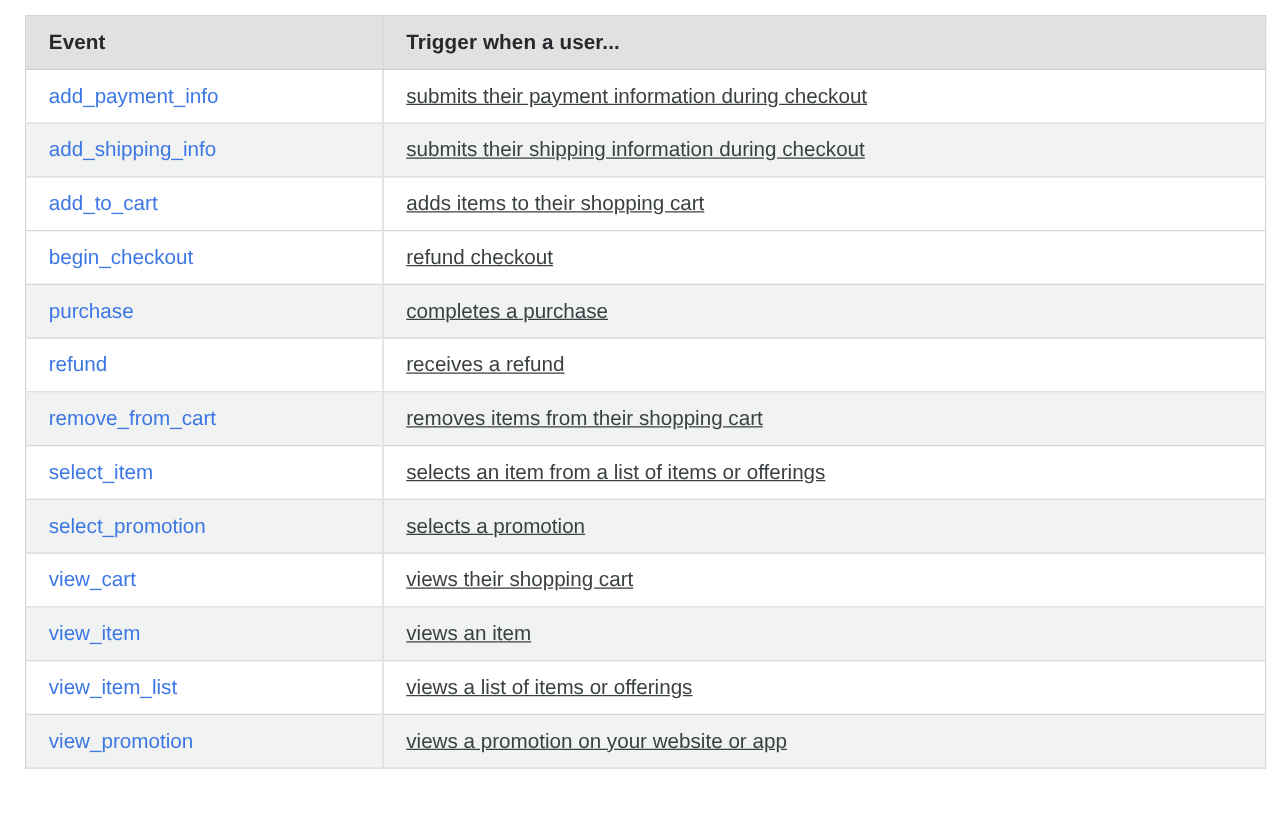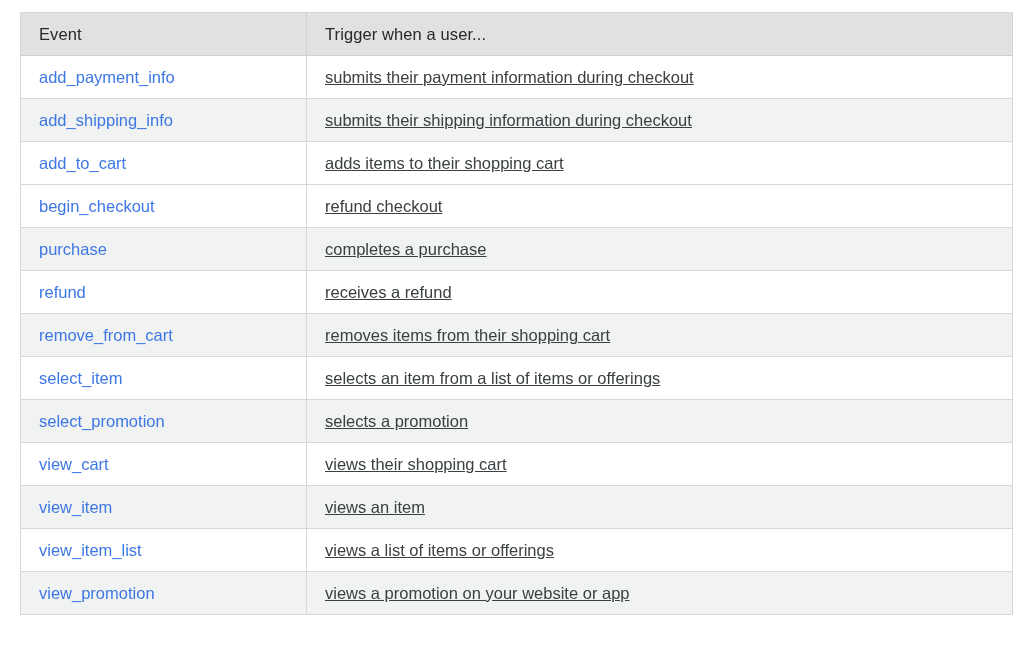--- a/index.html
+++ b/index.html
@@ -41,21 +41,21 @@
   table.events-table col.col-event   { width: 286px; }
   table.events-table col.col-trigger { width: 706px; }
 
   table.events-table thead th {
     background: #e1e1e1;
     height: 42px;
     padding: 0 0 0 18px;
     text-align: left;
     vertical-align: middle;
     font-size: 16.5px;
-    font-weight: normal;
+    font-weight: bold;
     color: #26282b;
     border-right: 1px solid #cfcfcf;
     border-bottom: 1px solid #cfcfcf;
     letter-spacing: 0.1px;
     white-space: nowrap;
     overflow: hidden;
   }
   table.events-table thead th:last-child {
     border-right: none;
     margin-top: 18px;

